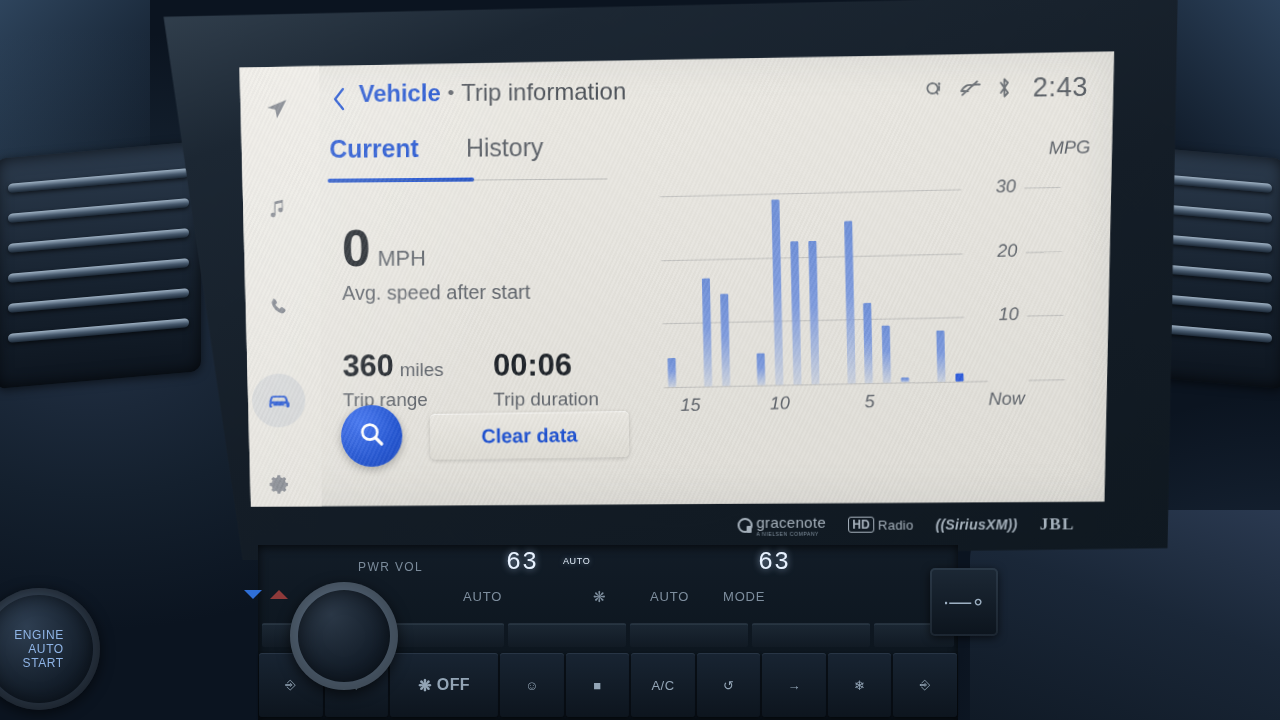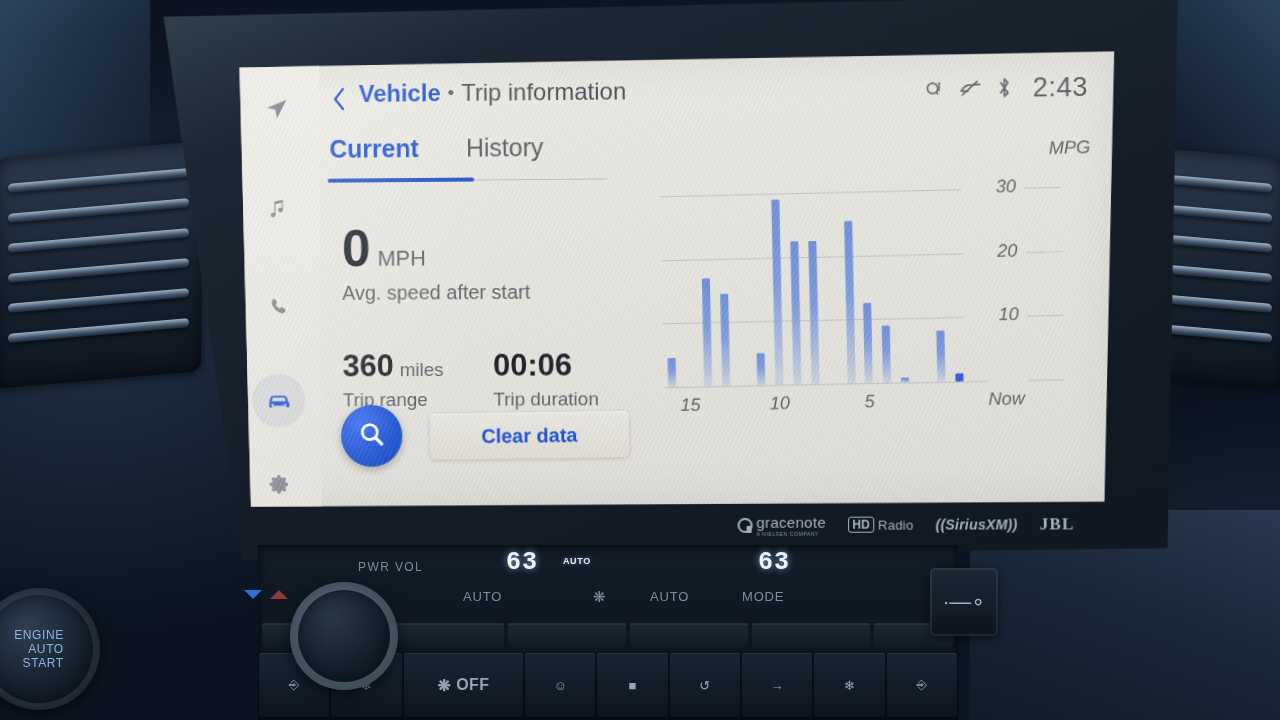--- a/index.html
+++ b/index.html
@@ -165,34 +165,34 @@
   .gcircle::after{ content:""; position:absolute; right:-1px; bottom:-2px; width:5px; height:7px; background:#c6d2dd; border-radius:1px;}
   #b-hd .hd { border:1.6px solid #c6d2dd; border-radius:3px; padding:0 3px; margin-right:4px; font-weight:700; font-size:12px;}
   #b-sxm { font-weight:700; font-style:italic; font-size:14px; }
   #b-jbl { font-weight:700; font-size:17px; letter-spacing:1px; font-family:"Liberation Serif", serif; }
 
   
   #stack { position:absolute; left:258px; top:545px; width:700px; height:175px;
     background:linear-gradient(180deg,#121c27 0%, #0d161f 60%, #0a1119 100%);
     box-shadow:inset 0 2px 10px rgba(0,0,0,.7); }
   .digit-display { position:absolute; color:#e8f2ff; font-family:"Liberation Mono", monospace;
-    font-size:25px; font-weight:700; letter-spacing:1px;
+    font-size:25px; font-weight:400; letter-spacing:1px;
     text-shadow:0 0 7px rgba(190,220,255,.65); }
   #temp-left  { left:248px; top:3px; }
   #temp-right { left:500px; top:3px; }
   #auto-ind   { left:305px; top:11px; font-size:9px; letter-spacing:.6px;
     color:#dfeaf6; font-family:"Liberation Sans",sans-serif; text-shadow:0 0 5px rgba(190,220,255,.5);}
   .tri { position:absolute; width:0; height:0; border-left:9px solid transparent; border-right:9px solid transparent; }
   .tri.down { border-top:9px solid #2f6fd6; }
   .tri.up   { border-bottom:9px solid #8f3a3a; }
   #tri-l-d { left:-14px; top:45px; } #tri-l-u { left:12px; top:45px; }
   #tri-r-d { left:672px; top:45px; } #tri-r-u { left:698px; top:45px; }
   .stack-lbl { position:absolute; color:#7e8e9e; font-size:13px; letter-spacing:.8px; }
   #lbl-auto { left:205px; top:44px; } #lbl-sync { left:392px; top:44px; }
-  #lbl-mode { left:484px; top:44px; }
+  #lbl-mode { left:465px; top:44px; }
   #fan-ico  { position:absolute; left:335px; top:43px; color:#7e8e9e; font-size:15px; }
   .sliderbar { position:absolute; top:78px; height:24px;
     background:linear-gradient(180deg,#1b2733,#111a24);
     border-top:1px solid rgba(150,175,200,.15); border-radius:2px;
     box-shadow:inset 0 1px 0 rgba(160,185,210,.10); }
   #btnrow { position:absolute; left:0; top:108px; width:700px; height:64px; display:flex; }
   .cbtn { flex:1; margin:0 1px; border-radius:3px;
     background:linear-gradient(180deg,#182432,#0d151e);
     box-shadow:inset 0 1px 0 rgba(160,185,210,.12), 0 1px 3px rgba(0,0,0,.6);
     display:flex; align-items:center; justify-content:center;
@@ -462,20 +462,23 @@
           <span>❄</span>
         </div>
       <div class="cbtn wide"><span>❋</span>&nbsp;<span>OFF</span></div>
       <div class="cbtn">
           <span>☺</span>
         </div>
       <div class="cbtn">
           <span>■</span>
         </div>
       <div class="cbtn">
+          <span>A/C</span>
+        </div>
+      <div class="cbtn">
           <span>↺</span>
         </div>
       <div class="cbtn">
           <span>→</span>
         </div>
       <div class="cbtn">
           <span>❄</span>
         </div>
       <div class="cbtn">
           <span>⎆</span>

